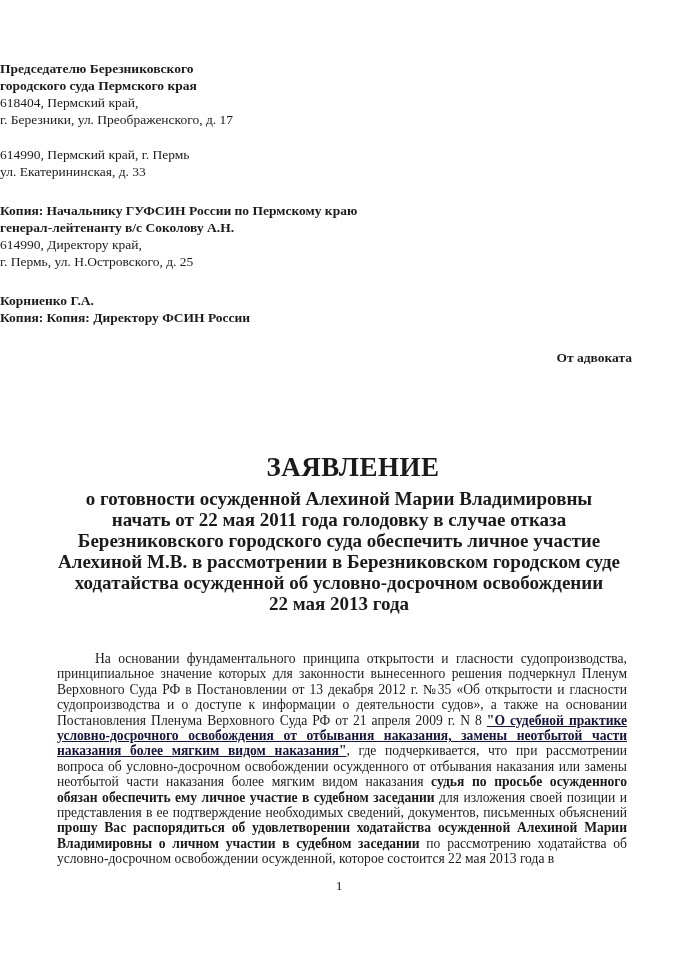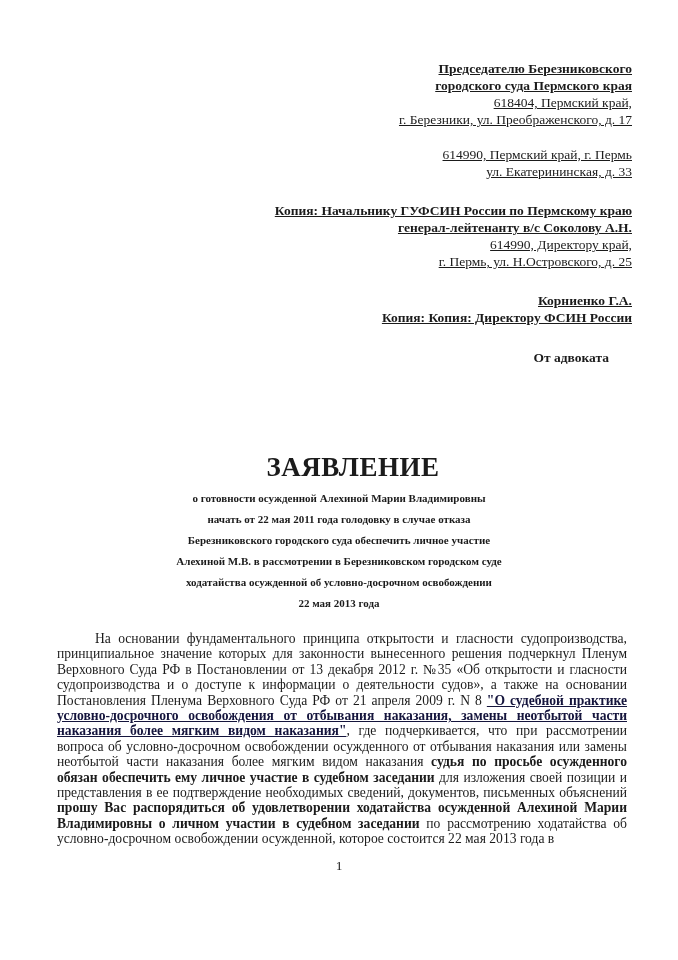--- a/index.html
+++ b/index.html
@@ -13,52 +13,51 @@
     height: 960px;
     background: #ffffff;
     font-family: "Liberation Serif", serif;
     color: #1b1b1b;
     overflow: hidden;
     box-sizing: border-box;
   }
   .recipients {
     padding-top: 60px;
     padding-right: 46px;
-    text-align: right;
+    text-align: left;
     font-size: 13.5px;
     line-height: 17px;
-    text-decoration: underline;
   }
   .recipient-block { margin-bottom: 18px; }
   .recipient-block.gap-lg { margin-bottom: 22px; }
   .b { font-weight: bold; }
   .from-line {
     margin-top: 24px;
     text-align: right;
-    padding-right: 69px;
+    padding-right: 46px;
     font-size: 13.5px;
     font-weight: bold;
   }
   .doc-title {
     margin-top: 86px;
     text-align: center;
     font-size: 27px;
     font-weight: bold;
     letter-spacing: 0.5px;
     margin-left: 28px;
   }
   .subtitle {
     margin-top: 5px;
     text-align: center;
-    font-size: 11px;
+    font-size: 19px;
     font-weight: bold;
     line-height: 21px;
   }
   .body-text {
-    margin: 17px 51px 0 57px;
+    margin: 37px 51px 0 57px;
     font-size: 13.6px;
     line-height: 15.4px;
     text-align: justify;
   }
   .body-text p {
     margin: 0;
     text-indent: 38px;
   }
   .citation-link {
     font-weight: bold;

